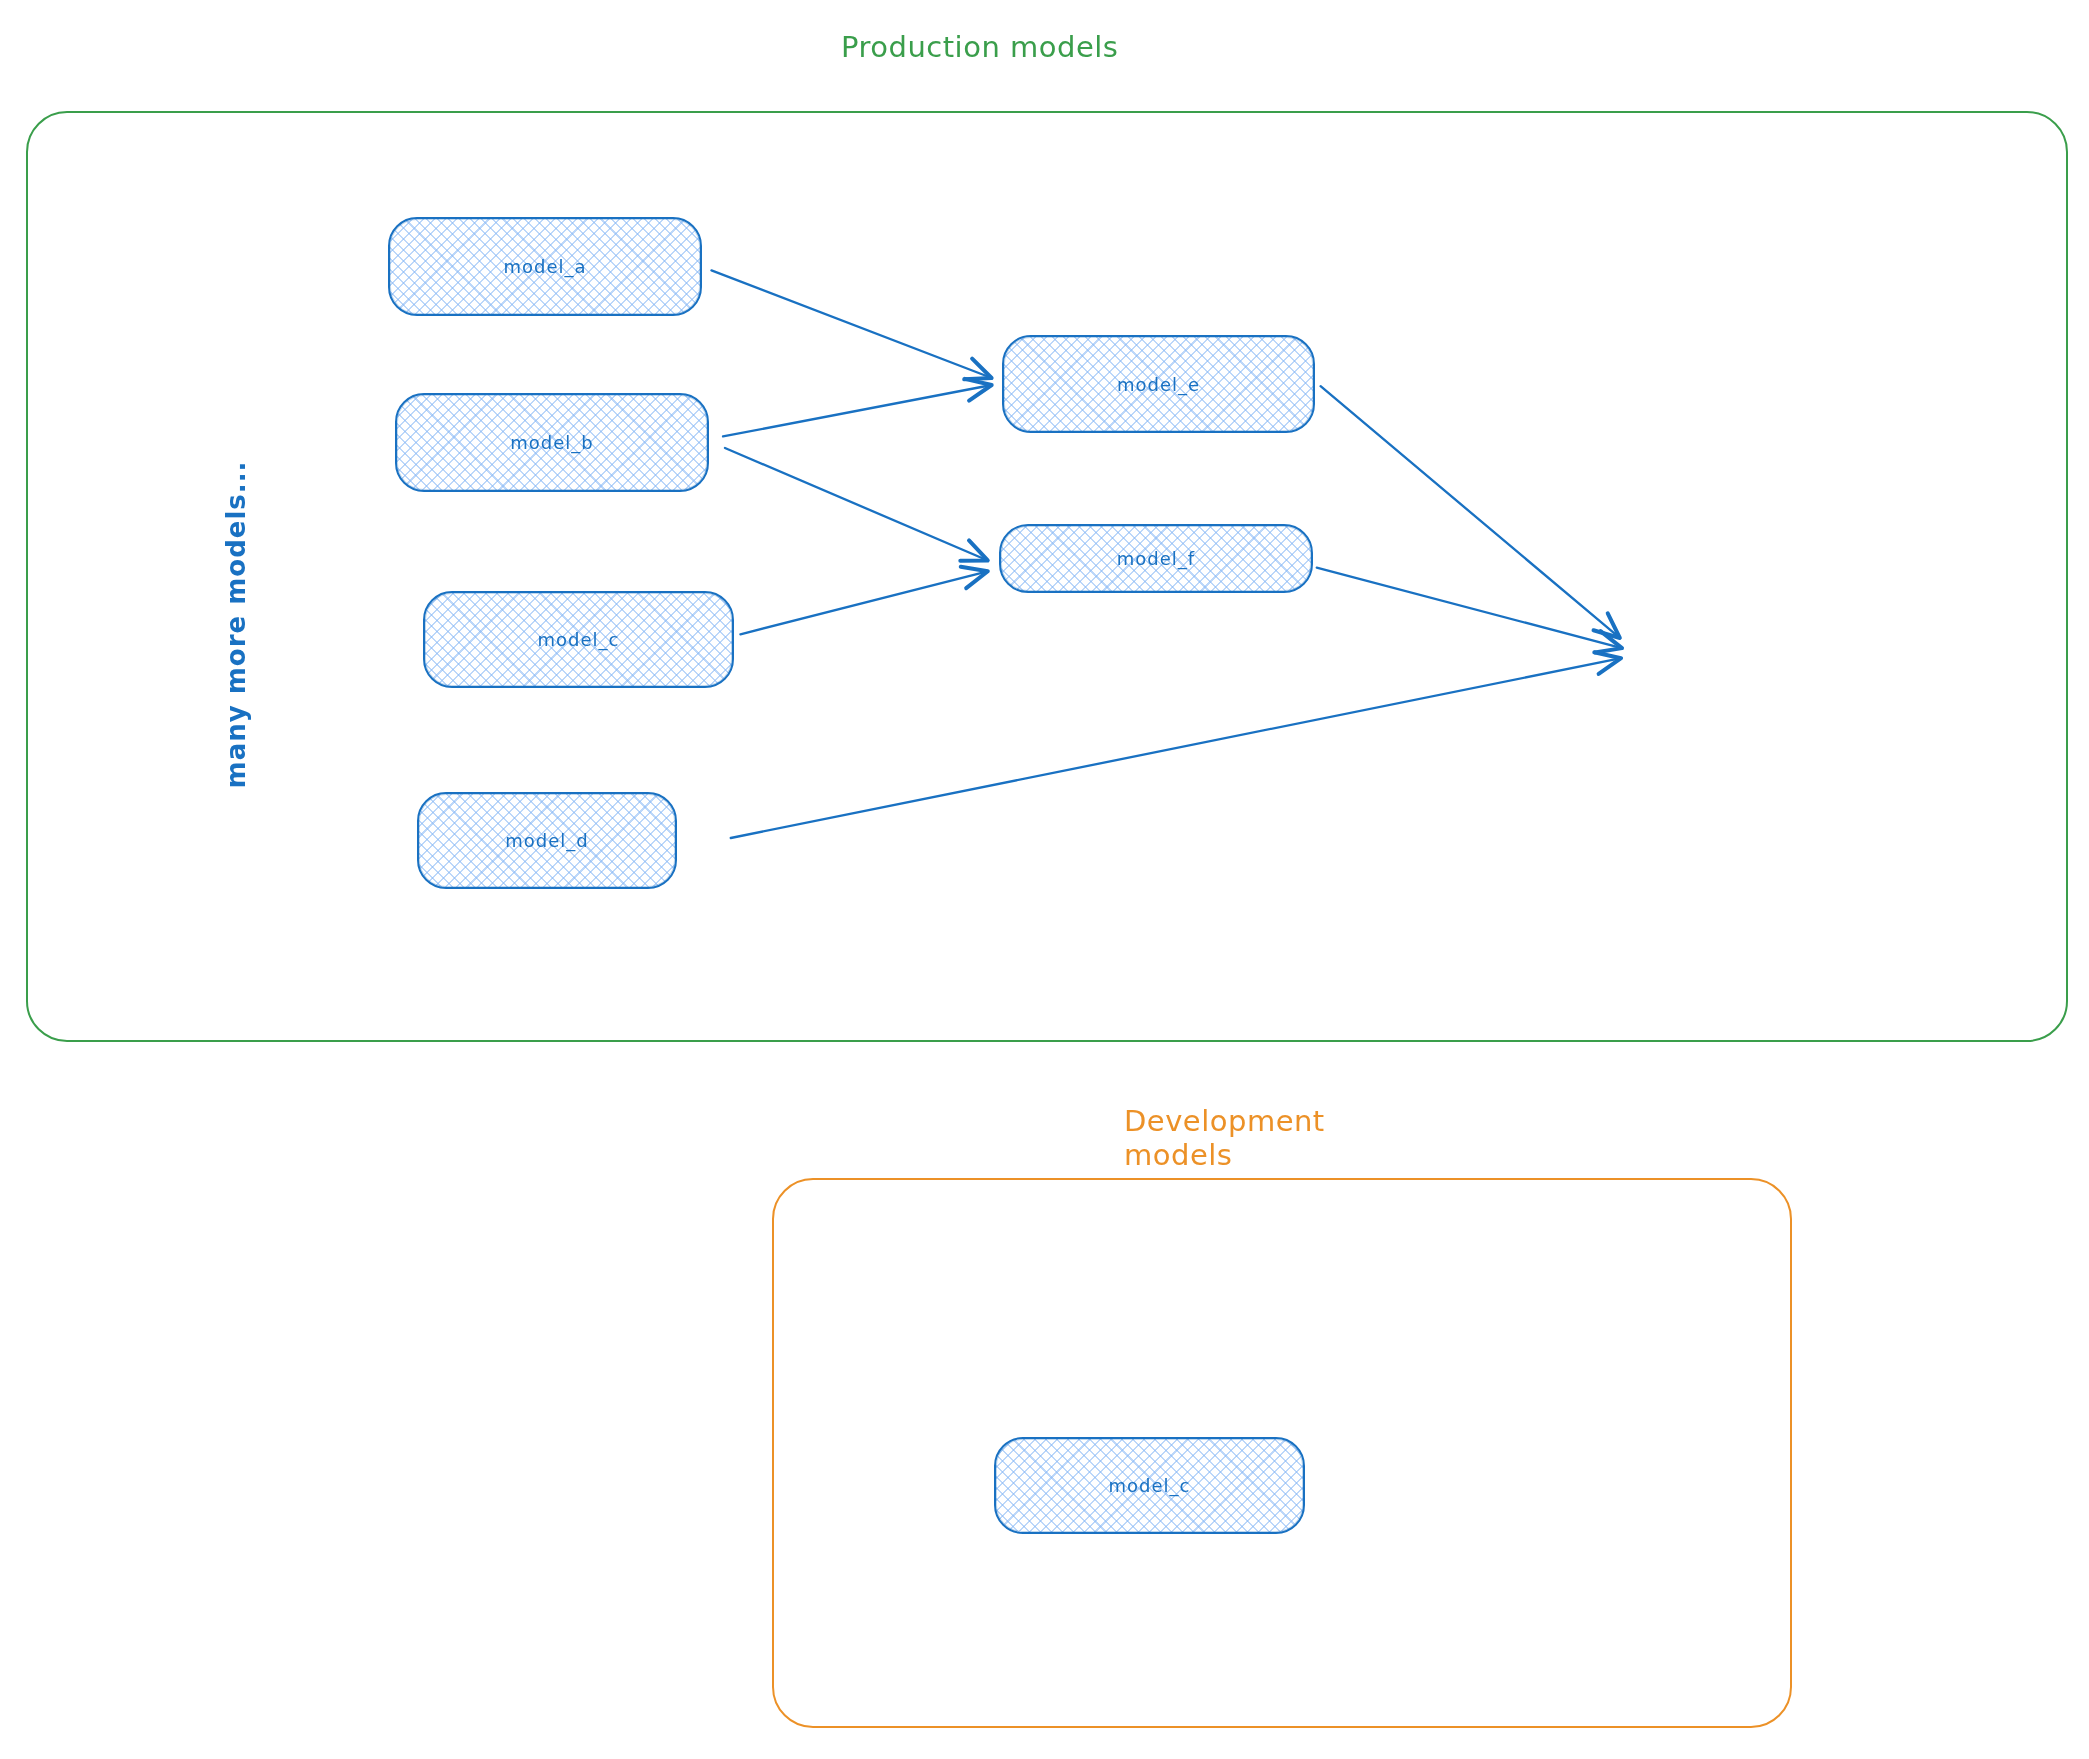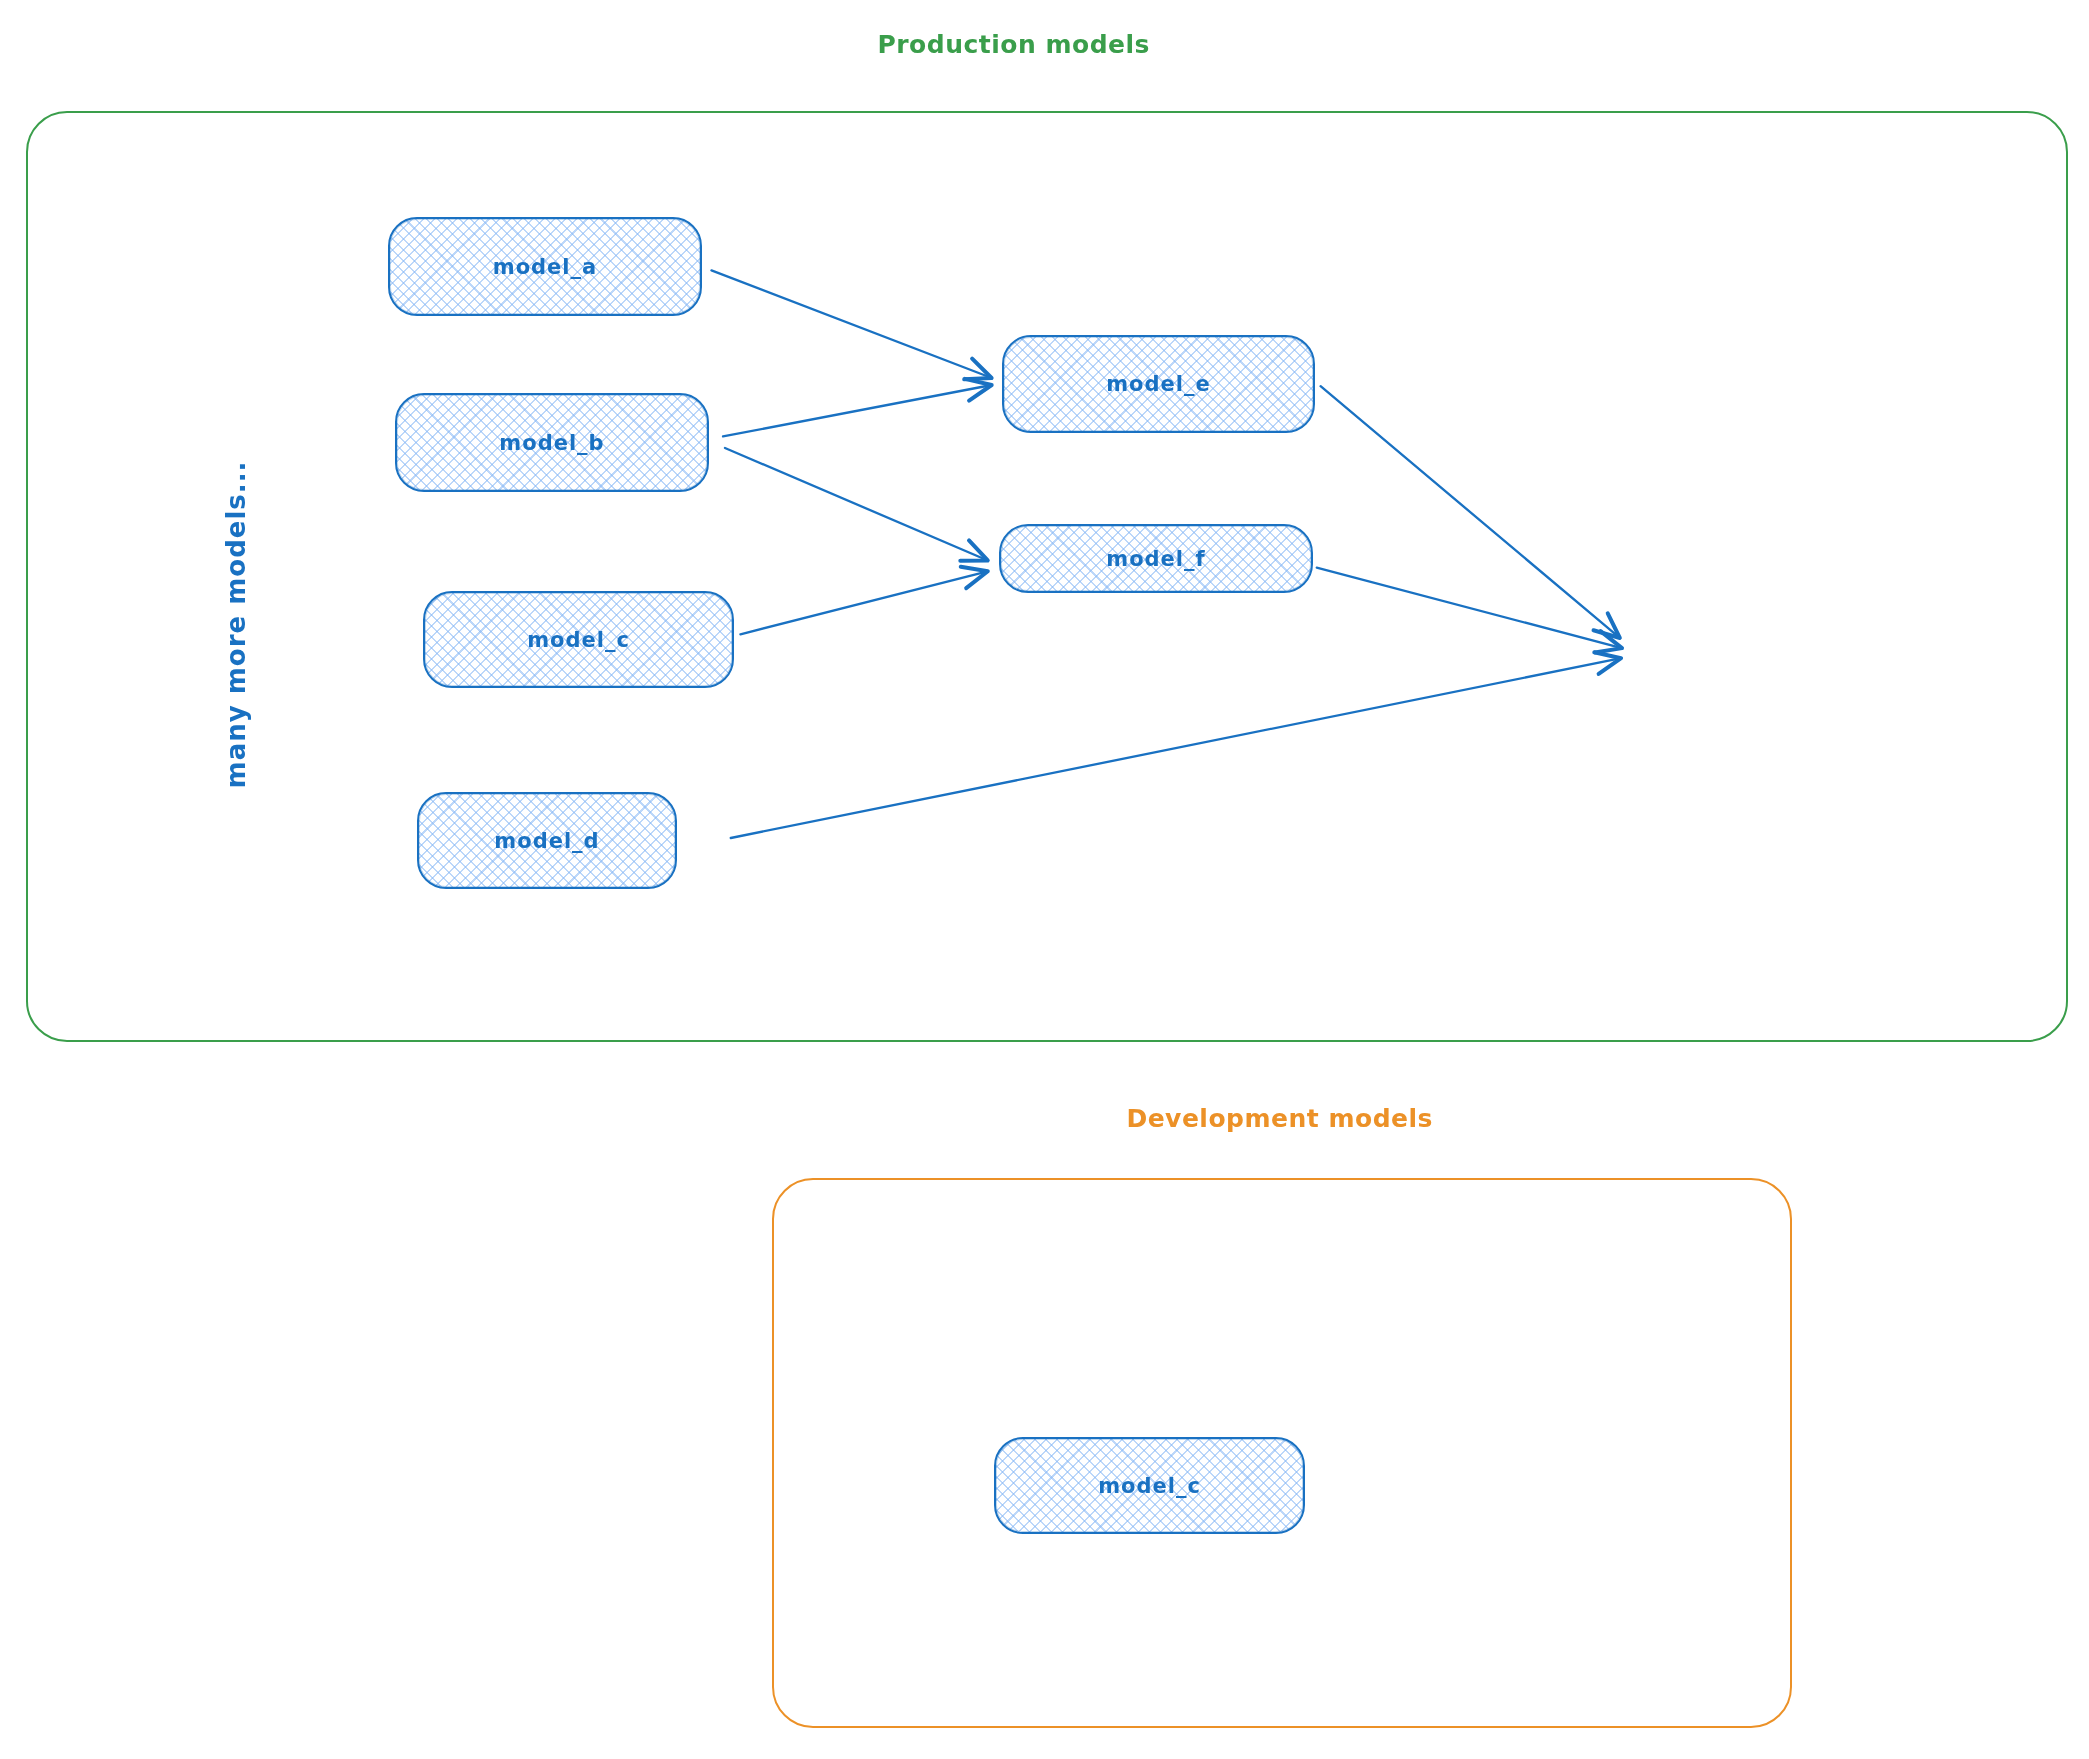--- a/index.html
+++ b/index.html
@@ -29,23 +29,23 @@
     left:26px; top:111px; width:2038px; height:927px;
     border-color:var(--production-border);
   }
   .frame.development{
     left:772px; top:1178px; width:1016px; height:546px;
     border-color:var(--development-border);
   }
   .frame-title{
     position:absolute;
     width:309px;
-    text-align:right;
-    font-size:25px;
-    font-weight:700;
+    text-align:left;
+    font-size:29px;
+    font-weight:400;
     letter-spacing:0.5px;
   }
   .frame-title.production{
     left:841px; top:30px;
     color:var(--production-border);
   }
   .frame-title.development{
     left:1124px; top:1104px;
     color:var(--development-border);
   }
@@ -58,22 +58,22 @@
     align-items:center;
     justify-content:center;
     background:
       repeating-linear-gradient(45deg,  var(--hatch-color) 0 1.5px, transparent 1.5px 7.7px),
       repeating-linear-gradient(-45deg, var(--hatch-color) 0 1.5px, transparent 1.5px 7.7px),
       #ffffff;
     box-shadow:inset 0 0 0 1px rgba(25,113,194,0.28);
   }
   .node-label{
     color:var(--node-text);
-    font-size:21px;
-    font-weight:700;
+    font-size:18px;
+    font-weight:400;
     letter-spacing:1px;
   }
   .vlabel{
     position:absolute;
     left:43px; top:605px;
     width:386px; height:39px;
     transform:rotate(-90deg);
     transform-origin:center center;
     text-align:center;
     line-height:39px;

